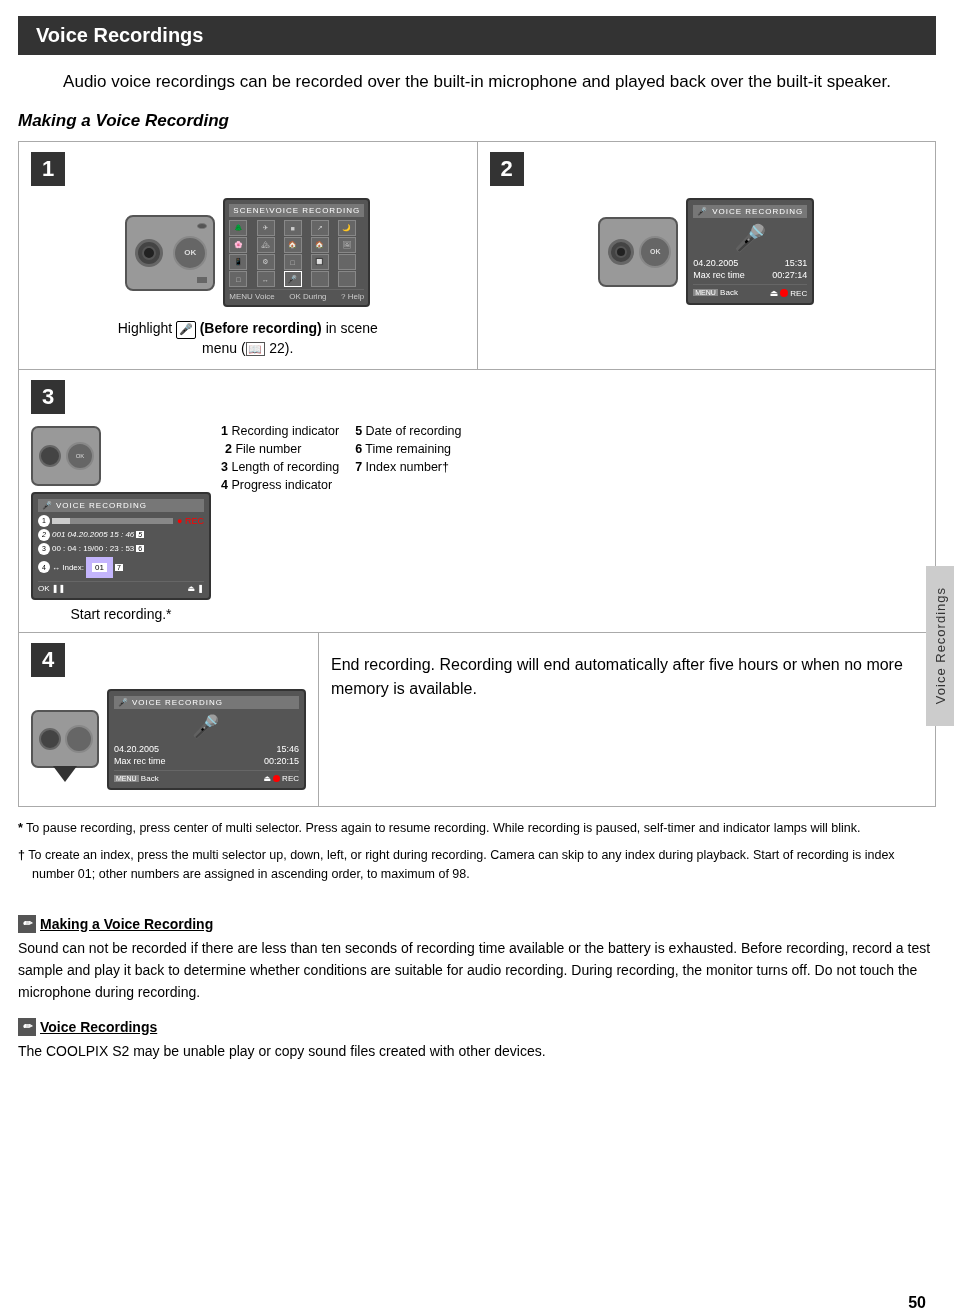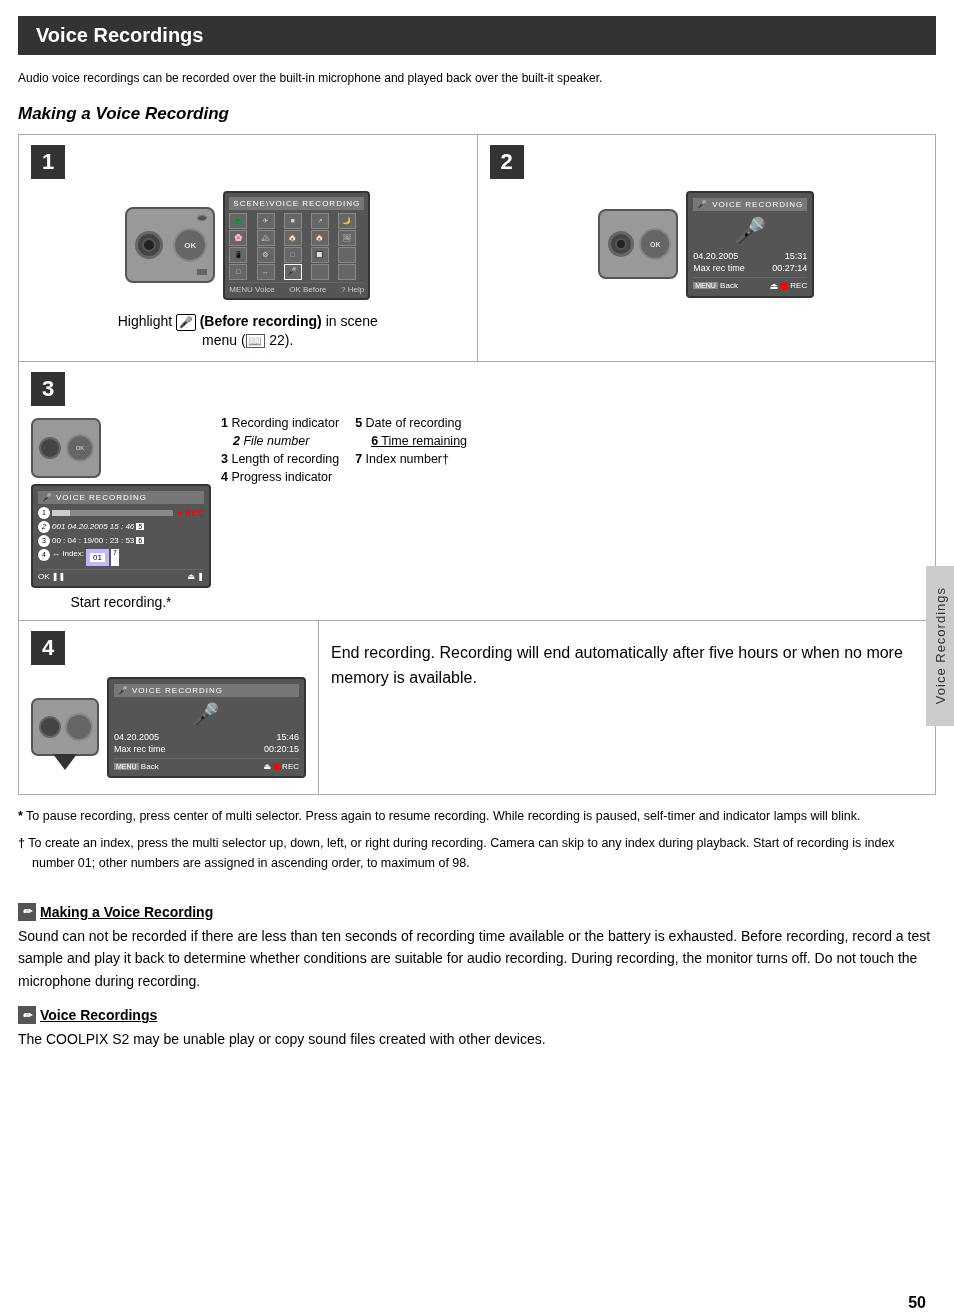--- a/index.html
+++ b/index.html
@@ -29,22 +29,23 @@
       margin: 16px 18px 0 18px;
     }
     .page-header h1 {
       font-size: 20px;
       font-weight: bold;
       color: #fff;
     }
 
     .intro-text {
       padding: 14px 18px 10px 18px;
-      font-size: 12px;
+      font-size: 17px;
       line-height: 1.55;
+      text-align: center;
     }
 
     .section-title-italic {
       font-style: italic;
       font-size: 17px;
       font-weight: bold;
       padding: 6px 18px 10px 18px;
     }
 
     
@@ -246,21 +247,21 @@
                 <div style="width:18px;height:16px;background:#666;border:1px solid #888;font-size:7px;color:#ccc;display:flex;align-items:center;justify-content:center;"></div>
 
                 <div style="width:18px;height:16px;background:#666;border:1px solid #888;font-size:7px;color:#ccc;display:flex;align-items:center;justify-content:center;">□</div>
                 <div style="width:18px;height:16px;background:#666;border:1px solid #888;font-size:7px;color:#ccc;display:flex;align-items:center;justify-content:center;">↔</div>
                 <div style="width:18px;height:16px;background:#666;border:1px solid #888;font-size:8px;color:#fff;display:flex;align-items:center;justify-content:center;border:1px solid #fff;">🎤</div>
                 <div style="width:18px;height:16px;background:#666;border:1px solid #888;"></div>
                 <div style="width:18px;height:16px;background:#666;border:1px solid #888;"></div>
               </div>
               <div style="display:flex; justify-content:space-between; font-size:8px; color:#ccc; border-top:1px solid #666; padding-top:2px;">
                 <span>MENU Voice</span>
-                <span>OK Before</span>
+                <span>OK During</span>
                 <span>? Help</span>
               </div>
             </div>
           </div>
 
           <div class="step-caption">
             Highlight <span style="display:inline-block;border:1px solid #000;border-radius:2px;padding:0 2px;font-size:11px;">🎤</span> <span class="inline-bold">(Before recording)</span> in scene<br>
             menu (<span style="border:1px solid #555; font-size:11px; padding:0 2px;">📖</span> 22).
           </div>
         </div>
@@ -342,47 +343,47 @@
                 <span>001 04.20.2005  15 : 46</span>
                 <span style="background:#fff;color:#000;font-size:7px;padding:0 2px;margin-left:2px;">5</span>
               </div>
 
               <div style="display:flex; align-items:center; margin:2px 0; font-size:8px;">
                 <span style="background:#fff;color:#000;border-radius:50%;width:12px;height:12px;font-size:7px;display:inline-flex;align-items:center;justify-content:center;margin-right:2px;">3</span>
                 <span>00 : 04 : 19/00 : 23 : 53</span>
                 <span style="background:#fff;color:#000;font-size:7px;padding:0 2px;margin-left:2px;">6</span>
               </div>
 
-              <div style="display:flex; margin:2px 0; font-size:8px;">
+              <div style="display:flex; align-items:center; margin:2px 0; font-size:8px;">
                 <span style="background:#fff;color:#000;border-radius:50%;width:12px;height:12px;font-size:7px;display:inline-flex;align-items:center;justify-content:center;margin-right:2px;">4</span>
                 <span>↔ Index: </span>
-                <span style="background:#fff;color:#000;font-size:8px;padding:0 3px;margin-left:2px;border:4px solid #c4b5fd;">01</span>
+                <span style="background:#fff;color:#000;font-size:8px;padding:0 3px;margin-left:2px;border:6px solid #c4b5fd;">01</span>
                 <span style="background:#fff;color:#000;font-size:7px;padding:0 2px;margin-left:2px;">7</span>
               </div>
               <div style="display:flex; justify-content:space-between; border-top:1px solid #666; padding-top:2px; margin-top:3px; font-size:8px;">
                 <span>OK ❚❚</span>
                 <span>⏏ ❚</span>
               </div>
             </div>
             <div style="text-align:center; font-size:14px; margin-top:6px;">
               <span>Start recording.*</span>
             </div>
           </div>
 
           <div style="flex:1; font-size:12.5px;">
             <div style="display:flex; gap:16px;">
               <div>
                 <div style="margin:4px 0;"><span class="inline-bold">1</span>  Recording indicator</div>
-                <div style="margin:4px 12px;font-style:italic;"><span class="inline-bold">2</span>  File number</div>
+                <div style="margin:4px 4px;"><span class="inline-bold">2</span>  File number</div>
                 <div style="margin:4px 0;"><span class="inline-bold">3</span>  Length of recording</div>
                 <div style="margin:4px 0;"><span class="inline-bold">4</span>  Progress indicator</div>
               </div>
               <div>
                 <div style="margin:4px 0;"><span class="inline-bold">5</span>  Date of recording</div>
-                <div style="margin:4px 16px;text-decoration:underline;"><span class="inline-bold">6</span>  Time remaining</div>
+                <div style="margin:4px 0;"><span class="inline-bold">6</span>  Time remaining</div>
                 <div style="margin:4px 0;"><span class="inline-bold">7</span>  Index number†</div>
               </div>
             </div>
           </div>
         </div>
       </div>
     </div>
 
     <div class="steps-row" style="border-bottom:none;">
       <div class="step-cell" style="max-width:300px; border-right:1px solid #aaa;">

